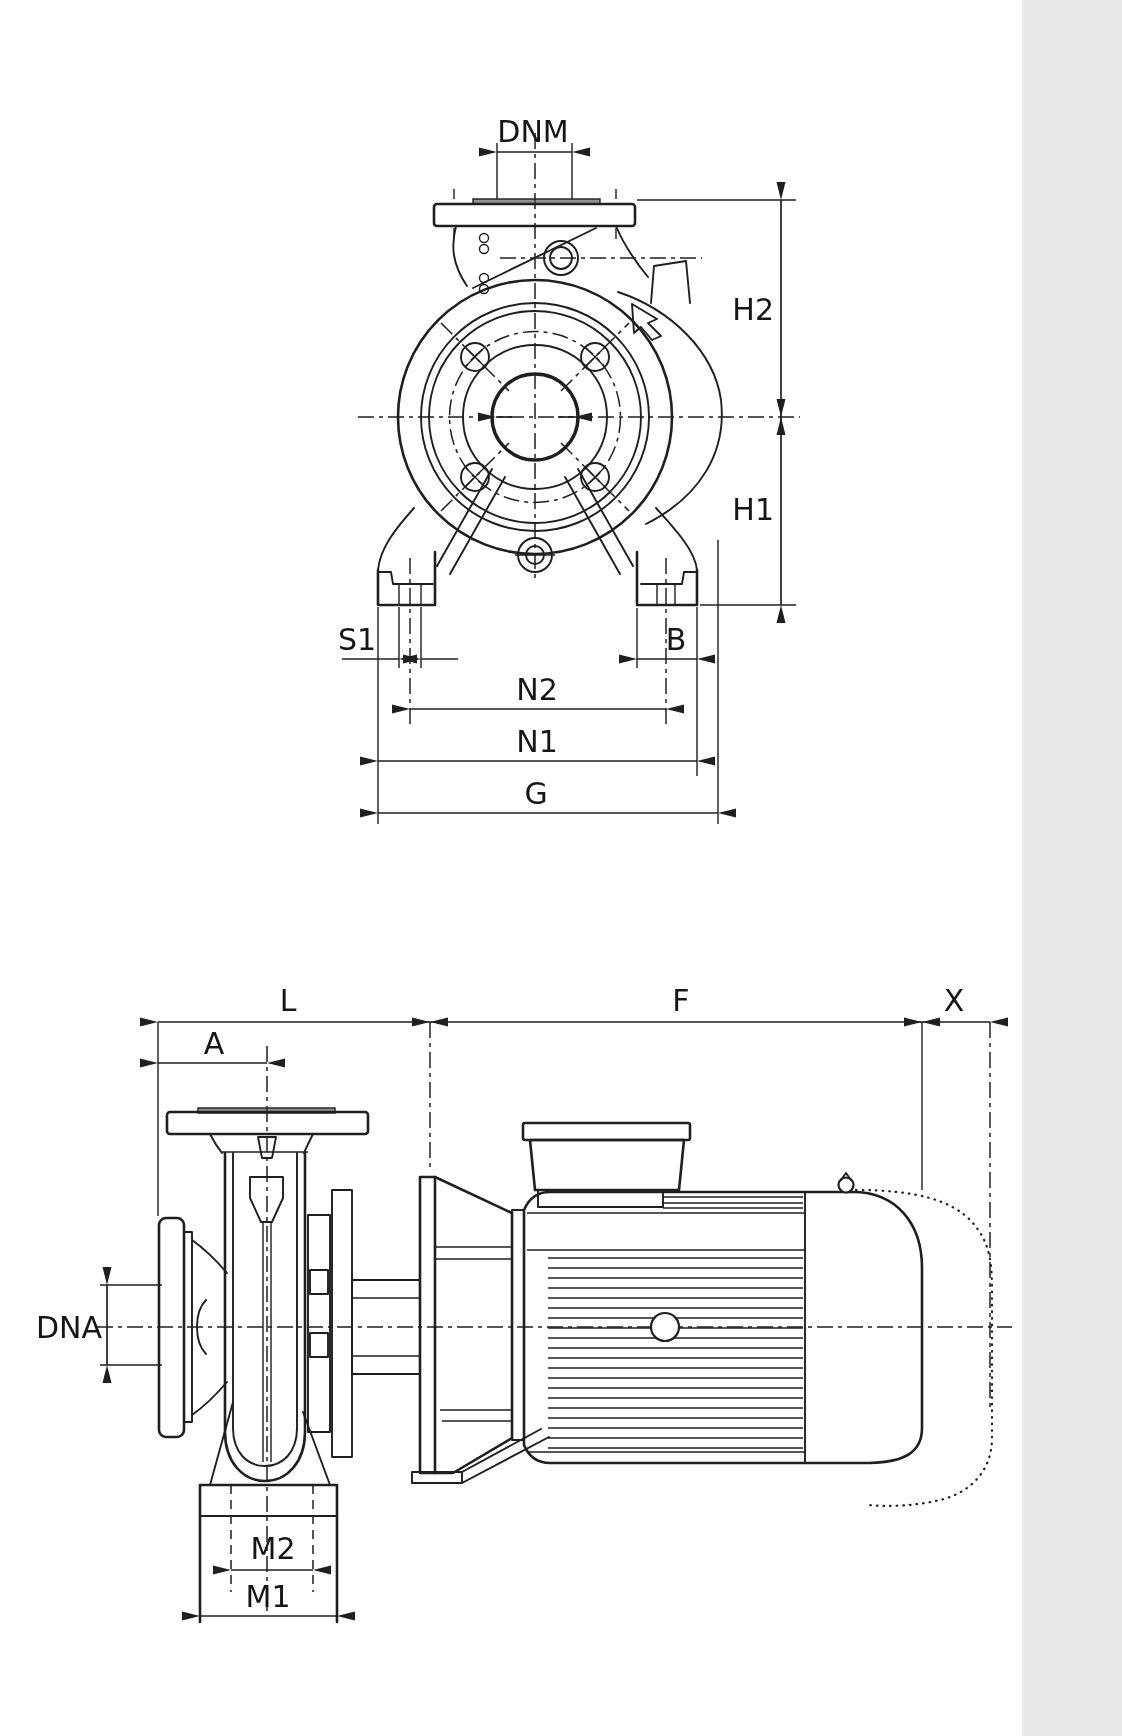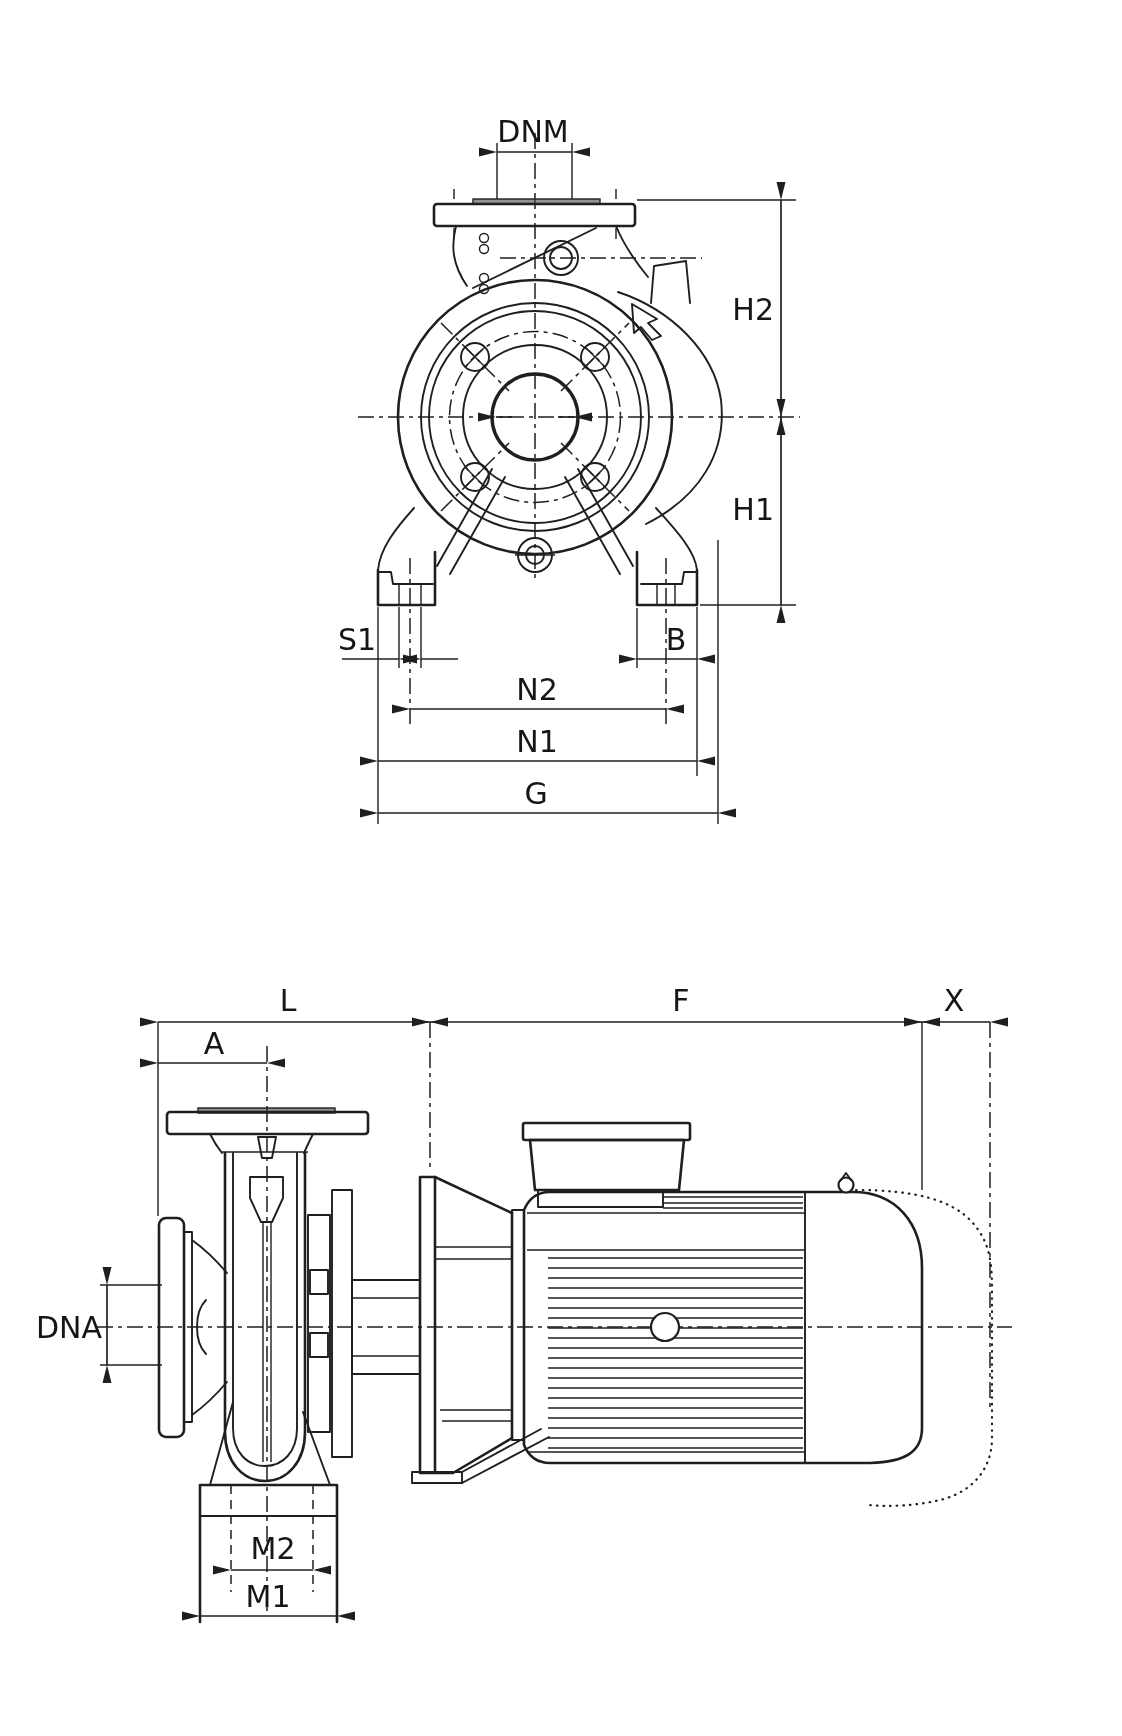--- a/index.html
+++ b/index.html
@@ -1,17 +1,17 @@
 <!DOCTYPE html>
 <html><head>
 <meta charset="utf-8">
 <style>
   html,body{margin:0;padding:0;background:#e9e9e9;}
   .page{
-    width:1122px;height:1736px;background:#ffffff;position:relative;
+    width:1022px;height:1736px;background:#ffffff;position:relative;
     font-family:"DejaVu Sans","Liberation Sans",sans-serif;
   }
   svg{display:block;width:1122px;height:1736px;}
   .ol  {stroke:#1f1f1f;stroke-width:2.6;fill:none;stroke-linecap:round;stroke-linejoin:round;}
   .ol2 {stroke:#1f1f1f;stroke-width:1.9;fill:none;stroke-linecap:round;stroke-linejoin:round;}
   .thin{stroke:#1f1f1f;stroke-width:1.4;fill:none;}
   .dim {stroke:#1f1f1f;stroke-width:1.7;fill:none;}
   .cl  {stroke:#1f1f1f;stroke-width:1.5;fill:none;stroke-dasharray:16 5 4 5;}
   .dsh {stroke:#1f1f1f;stroke-width:1.5;fill:none;stroke-dasharray:9 6;}
   .dot {stroke:#1f1f1f;stroke-width:2.2;fill:none;stroke-dasharray:0.6 6;stroke-linecap:round;}

